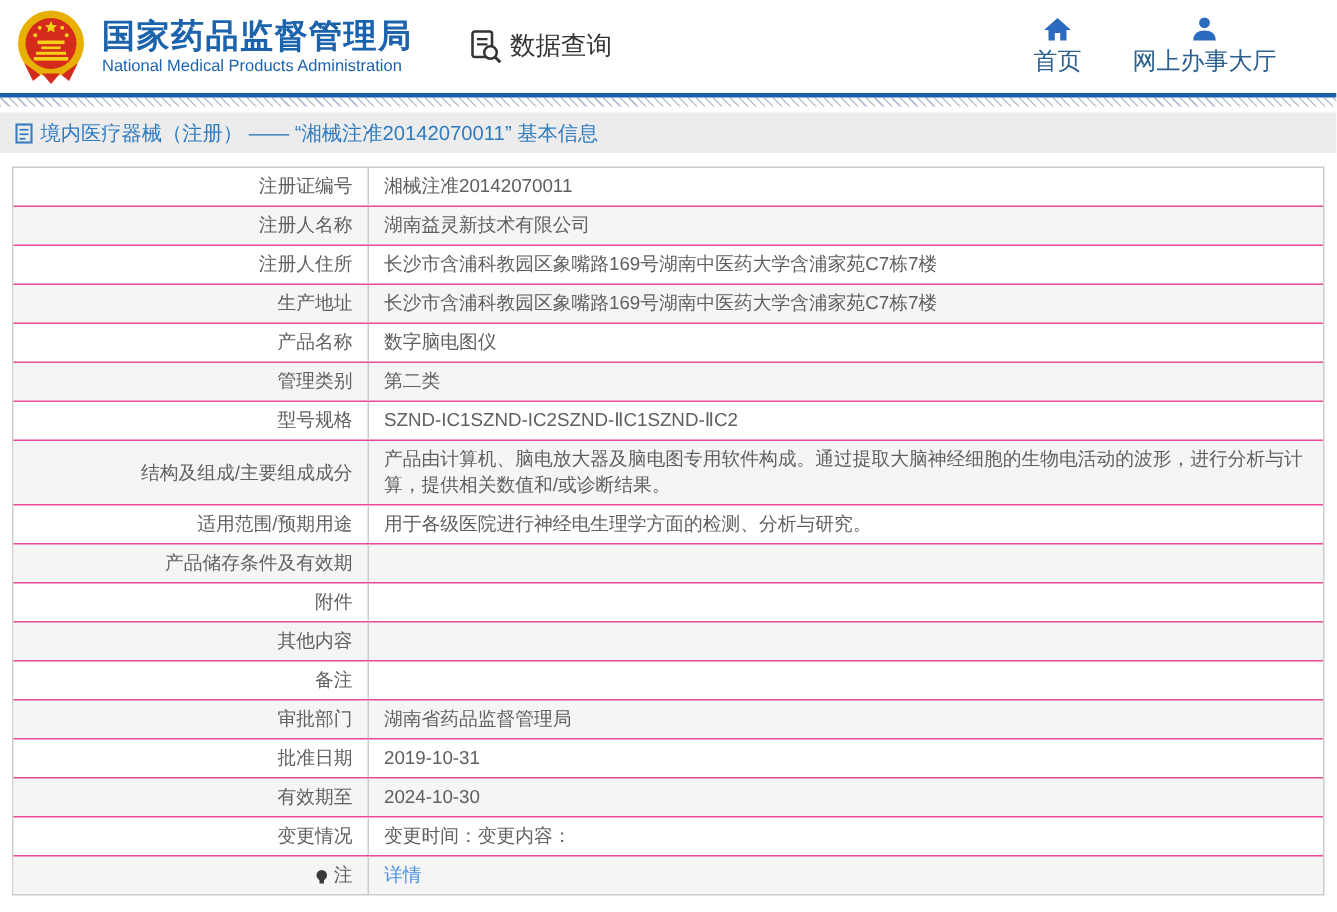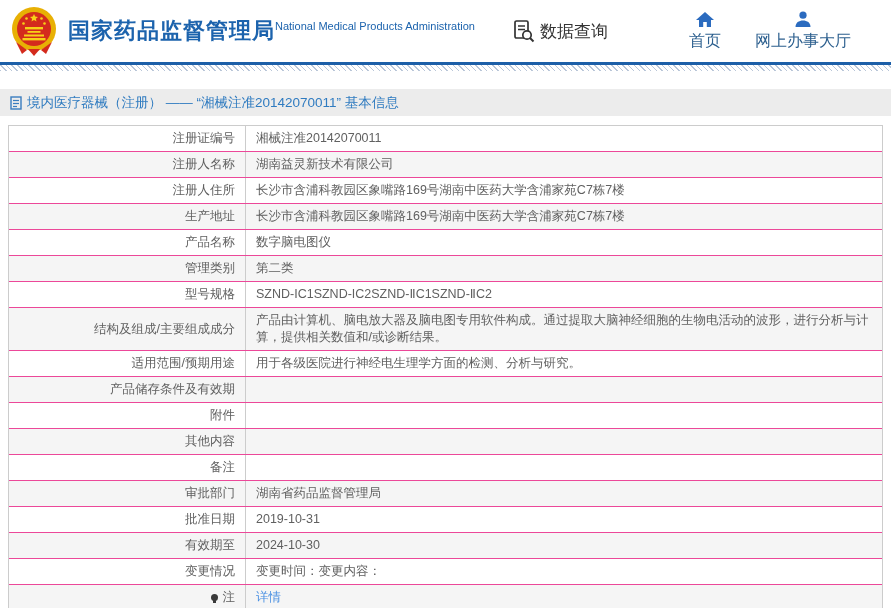--- a/index.html
+++ b/index.html
@@ -4,34 +4,34 @@
 <style>
   html,body{margin:0;padding:0;}
   body{
     width:891px;height:608px;overflow:hidden;background:#fff;
     font-family:"Liberation Sans","DejaVu Sans",sans-serif;
     -webkit-font-smoothing:antialiased;
   }
   
   .header{display:flex;align-items:center;height:62px;padding:0 14px 0 10px;box-sizing:border-box;background:#fff;}
   .emblem{flex:0 0 auto;margin-right:10px;}
-  .agency{display:flex;flex-direction:row;justify-content:center;line-height:1.15;}
+  .agency{display:flex;flex-direction:column;justify-content:center;line-height:1.15;}
   .agency-title{font-size:22px;font-weight:bold;color:#1c63ad;letter-spacing:1px;}
   .agency-sub{font-size:11px;color:#1c63ad;margin-top:2px;}
-  .dataquery{display:flex;align-items:center;margin-left:38px;gap:5px;color:#333;}
+  .dataquery{display:flex;align-items:flex-start;margin-left:38px;gap:5px;color:#333;}
   .dataquery-label{font-size:17px;color:#333;}
   .spacer{flex:1;}
   .topnav{display:flex;gap:34px;margin-right:26px;}
   .nav-item{display:flex;flex-direction:column;align-items:center;gap:3px;cursor:pointer;}
   .nav-label{font-size:16px;color:#2c5f8e;}
   
   .band{border-top:3px solid #1c5fa8;height:6px;
     background:repeating-linear-gradient(45deg,#b9c6d8 0,#b9c6d8 1px,#ffffff 1px,#ffffff 4px);}
   
-  .crumb-wrap{margin-top:18px;}
+  .crumb-wrap{margin-top:4px;}
   .crumb{height:27px;background:#ececec;display:flex;align-items:center;padding:0 10px;gap:5px;}
   .crumb-text{font-size:13.5px;color:#2f7bc0;}
   
   .table{margin:9px 8px 0 8px;border:1px solid #ccc;background:#fff;}
   .trow{display:flex;}
   .trow + .trow{border-top:1px solid #ec4899;}
   .trow.alt{background:#f5f5f5;}
   .cell{font-size:12.5px;color:#606060;line-height:17px;padding:4px 10px;box-sizing:border-box;}
   .cell.lab{flex:0 0 237px;width:237px;text-align:right;border-right:1px solid #ccc;
     display:flex;justify-content:flex-end;align-items:center;gap:3px;}

